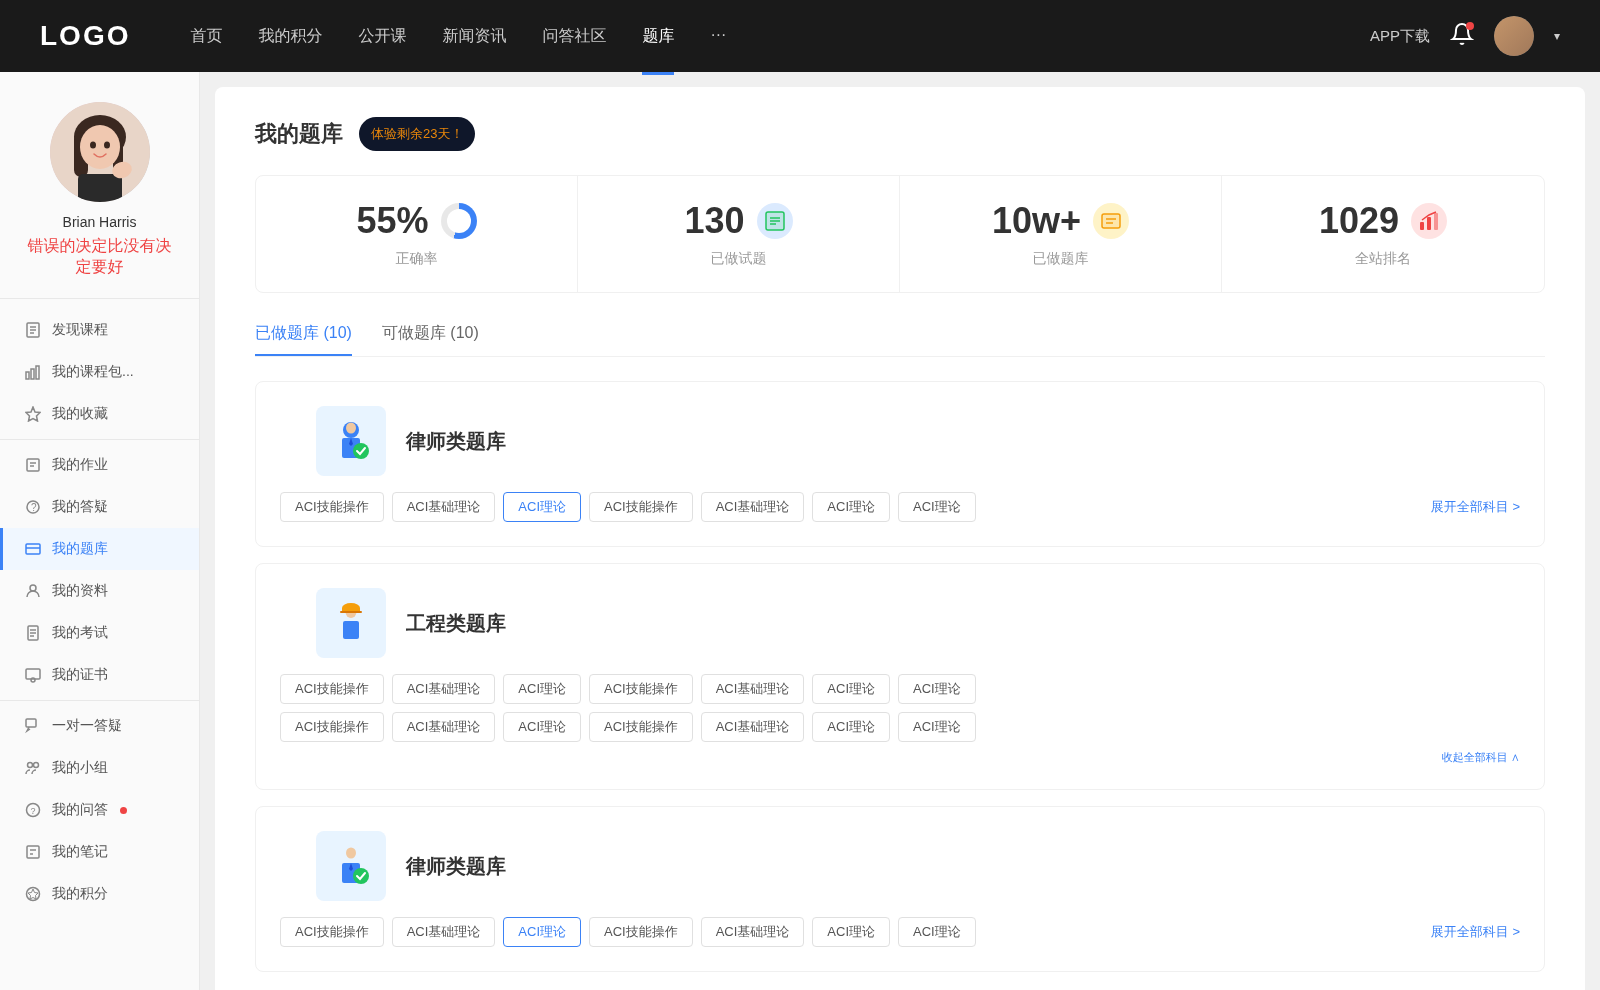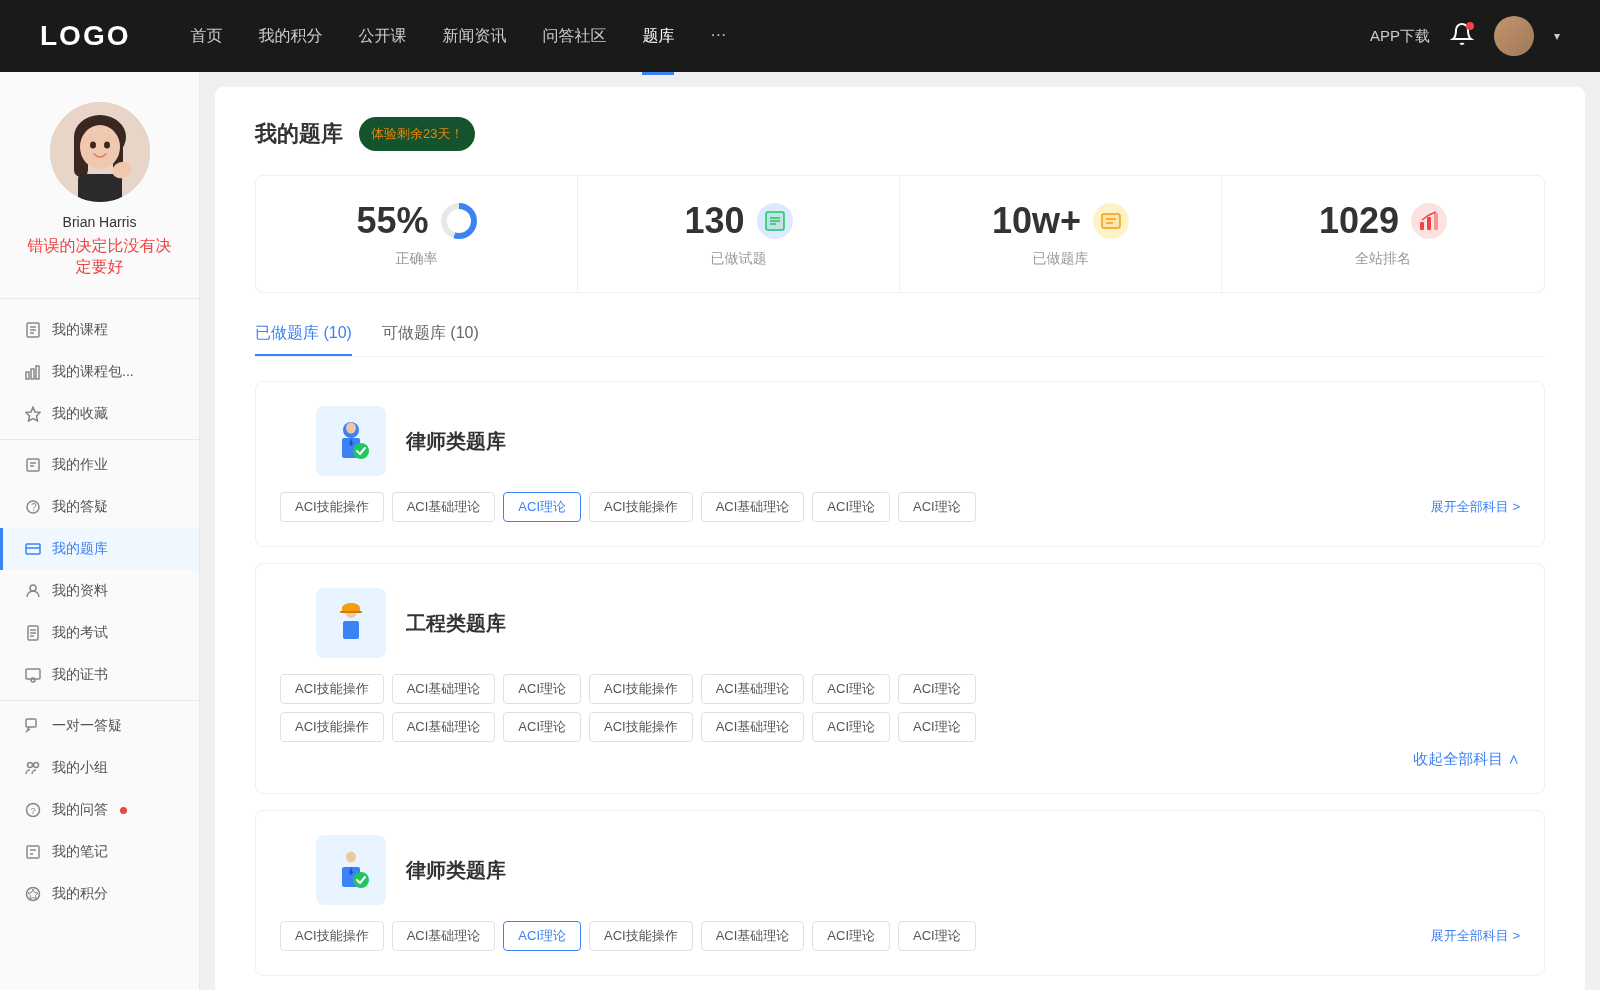--- a/index.html
+++ b/index.html
@@ -190,21 +190,21 @@
       align-items: center;
       gap: 16px;
       margin-bottom: 24px;
     }
     .page-title-text {
       font-size: 22px;
       font-weight: 600;
       color: #333;
     }
     .trial-badge {
-      background: #14532d;
+      background: #0f172a;
       color: #e8860a;
       font-size: 13px;
       padding: 8px 12px;
       border-radius: 20px;
     }
 
     
     .stats-row {
       display: grid;
       grid-template-columns: 1fr 1fr 1fr 1fr;
@@ -349,21 +349,21 @@
     }
     .qbank-tags-second-row {
       display: flex;
       flex-wrap: wrap;
       gap: 8px;
       margin-top: 8px;
     }
     .qbank-collapse {
       text-align: right;
       color: #3b82f6;
-      font-size: 15px;
+      font-size: 11px;
       cursor: pointer;
       margin-top: 8px;
     }
 
     .stat-icon-blue {
       background: #dbeafe;
     }
     .stat-icon-yellow {
       background: #fef3c7;
     }
@@ -433,21 +433,21 @@
 
       <div class="sidebar-menu-item">
         <span class="sidebar-menu-icon">
           <svg width="16" height="16" viewBox="0 0 16 16" fill="none" stroke="#888" stroke-width="1.5">
               <rect x="2" y="1" width="12" height="14" rx="1"></rect>
               <line x1="5" y1="5" x2="11" y2="5"></line>
               <line x1="5" y1="8" x2="11" y2="8"></line>
               <line x1="5" y1="11" x2="9" y2="11"></line>
             </svg>
         </span>
-        <span>我的课程</span>
+        <span>发现课程</span>
       </div>
       <div class="sidebar-menu-item">
         <span class="sidebar-menu-icon">
           <svg width="16" height="16" viewBox="0 0 16 16" fill="none" stroke="#888" stroke-width="1.5">
               <rect x="1" y="8" width="3" height="7"></rect>
               <rect x="6" y="5" width="3" height="10"></rect>
               <rect x="11" y="2" width="3" height="13"></rect>
             </svg>
         </span>
         <span>我的课程包...</span>

